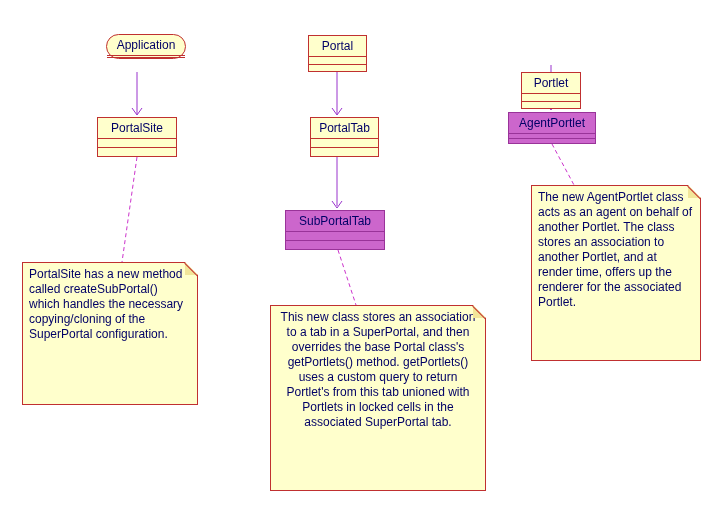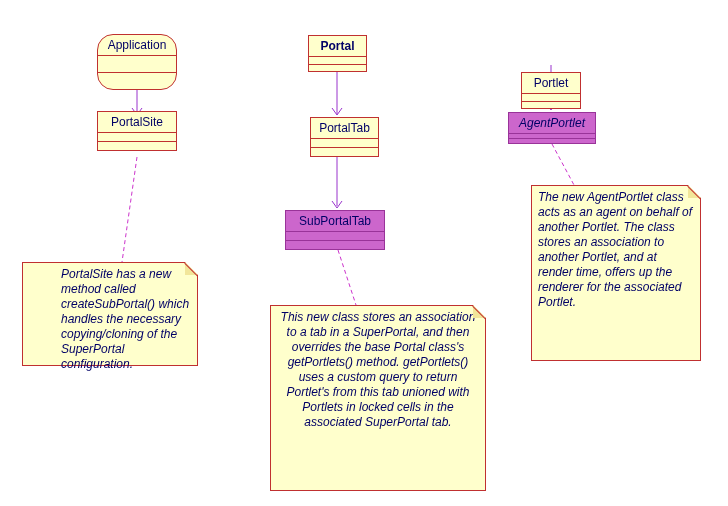--- a/index.html
+++ b/index.html
@@ -32,21 +32,20 @@
     font-size:12px; color:var(--text-color,#000066);
     white-space:nowrap; overflow:hidden;
   }
   .cls-sec { flex:1 1 auto; border-top:1px solid var(--class-border,#c03030); }
   .uml-class.highlight .cls-sec { border-top-color:var(--highlight-border,#993399); }
 
   .note {
     position:absolute;
     background:var(--note-fill,#ffffcc);
     border:1px solid var(--note-border,#c03030);
-    font-style:italic;
   }
   .note-text {
     padding:4px 6px 4px 6px;
     font-size:12px; line-height:15px;
     color:var(--text-color,#000066);
   }
   .note-cut {
     position:absolute; top:-1px; right:-1px; width:0; height:0;
     border-top:13px solid #ffffff;
     border-left:13px solid transparent;
@@ -83,33 +82,33 @@
     </g>
     <g>
       <line class="arrow-line" x1="551" y1="65" x2="551" y2="108"></line>
       <polyline class="arrow-head" points="546,103 551,110 556,103"></polyline>
     </g>
     <line class="anchor-line" x1="137" y1="157" x2="122" y2="262"></line>
     <line class="anchor-line" x1="338" y1="250" x2="356" y2="305"></line>
     <line class="anchor-line" x1="552" y1="144" x2="574" y2="185"></line>
   </svg>
 
-  <div class="uml-class" style="left:97px; top:34px; width:80px; height:56px;border-radius:16px;">
+  <div class="uml-class" style="left:106px; top:34px; width:80px; height:25px;border-radius:16px;">
     <div class="cls-name">Application</div>
     <div class="cls-sec"></div>
     <div class="cls-sec"></div>
   </div>
 
-  <div class="uml-class" style="left:97px; top:111px; width:80px; height:40px;">
+  <div class="uml-class" style="left:97px; top:117px; width:80px; height:40px;">
     <div class="cls-name">PortalSite</div>
     <div class="cls-sec"></div>
     <div class="cls-sec"></div>
   </div>
 
-  <div class="uml-class" style="left:308px; top:35px; width:59px; height:37px;font-weight:bold;">
+  <div class="uml-class" style="left:308px; top:35px; width:59px; height:37px;">
     <div class="cls-name">Portal</div>
     <div class="cls-sec"></div>
     <div class="cls-sec"></div>
   </div>
 
   <div class="uml-class" style="left:310px; top:117px; width:69px; height:40px;">
     <div class="cls-name">PortalTab</div>
     <div class="cls-sec"></div>
     <div class="cls-sec"></div>
   </div>
@@ -119,27 +118,27 @@
     <div class="cls-sec"></div>
     <div class="cls-sec"></div>
   </div>
 
   <div class="uml-class" style="left:521px; top:28px; width:60px; height:37px;margin-top:44px;">
     <div class="cls-name">Portlet</div>
     <div class="cls-sec"></div>
     <div class="cls-sec"></div>
   </div>
 
-  <div class="uml-class highlight" style="left:508px; top:112px; width:88px; height:32px;font-style:italic;">
+  <div class="uml-class highlight" style="left:508px; top:112px; width:88px; height:32px;">
     <div class="cls-name">AgentPortlet</div>
     <div class="cls-sec"></div>
     <div class="cls-sec"></div>
   </div>
 
-  <div class="note" style="left:22px; top:262px; width:176px; height:104px;padding-left:32px;">
+  <div class="note" style="left:22px; top:262px; width:176px; height:143px;">
     <span class="note-cut"></span>
     <span class="note-fold"></span>
     <span class="note-fold-line"></span>
     <div class="note-text">PortalSite has a new method called createSubPortal() which handles the necessary copying/cloning of the SuperPortal configuration.</div>
   </div>
 
   <div class="note" style="left:270px; top:305px; width:216px; height:186px;text-align:center;">
     <span class="note-cut"></span>
     <span class="note-fold"></span>
     <span class="note-fold-line"></span>

